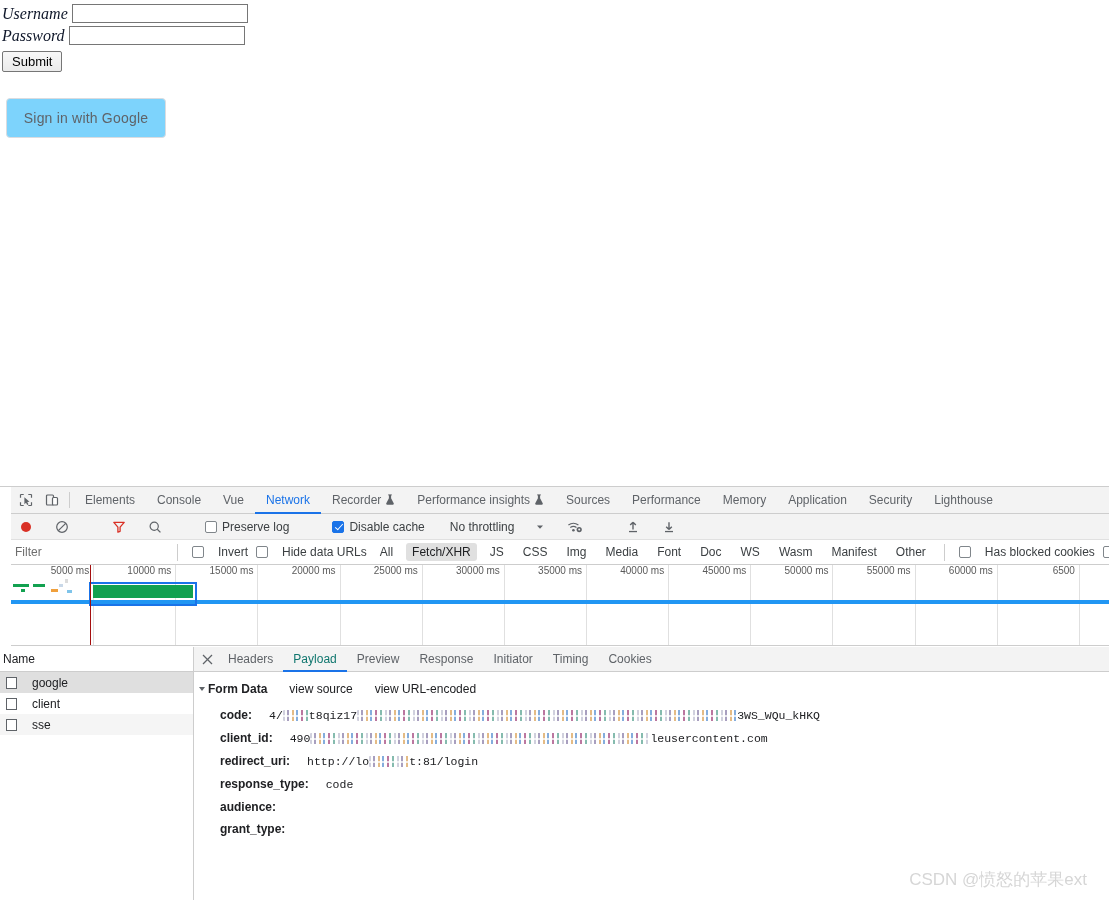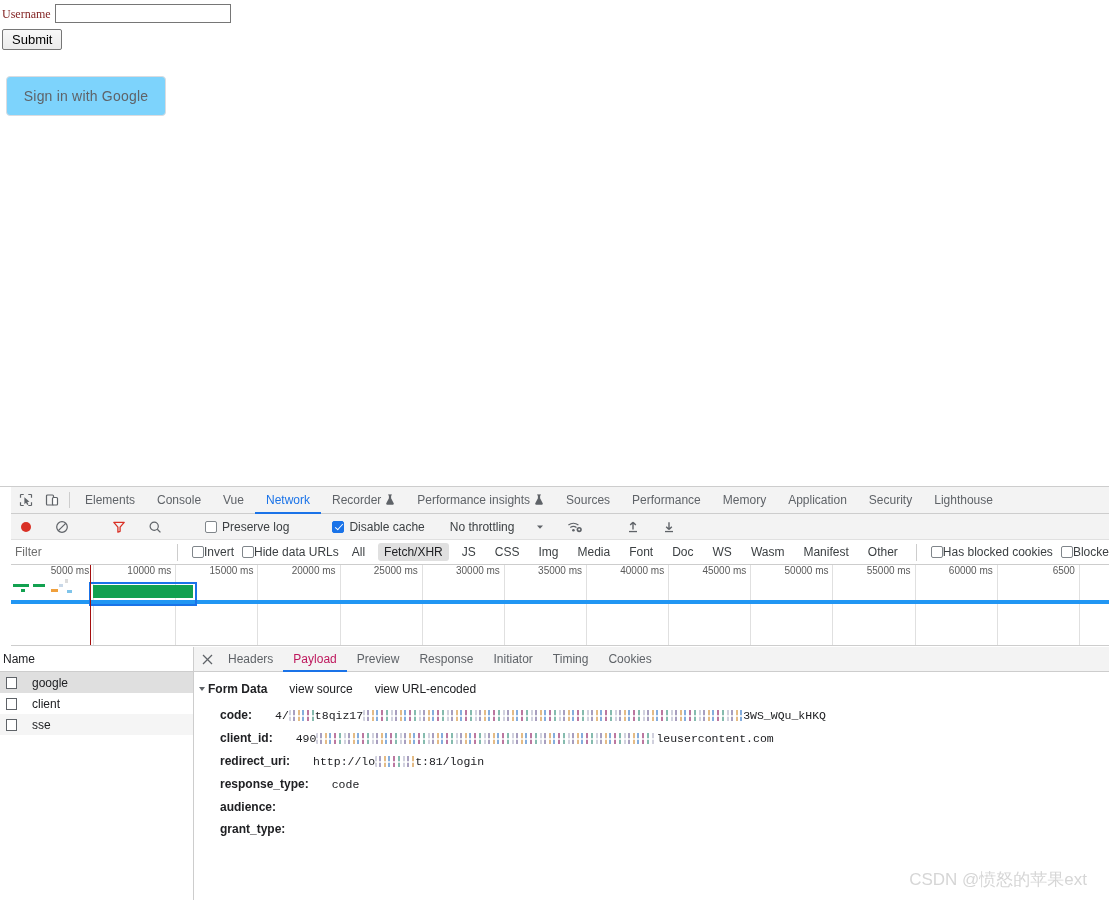--- a/index.html
+++ b/index.html
@@ -28,24 +28,25 @@
     font-size: 16px;
     color: #000;
   }
   .form-row {
     display: flex;
     align-items: center;
     margin-bottom: 3px;
   }
   .form-label {
     font-family: "Liberation Serif", serif;
-    font-size: 12px;
+    font-size: 16px;
     line-height: 18px;
-    color: #7f1d1d;
-    white-space: nowrap;
+    color: #0f172a;
+    white-space: nowrap;
+    font-style: italic;
   }
   .form-input {
     font-family: "Liberation Sans", sans-serif;
     font-size: 13px;
     border: 1px solid #767676;
     background: #fff;
     padding: 1px 2px;
     height: 19px;
     width: 176px;
     margin-left: 4px;
@@ -199,21 +200,21 @@
     font-family: "Liberation Sans", sans-serif;
     color: #202124;
     background: transparent;
   }
   .filter-input::placeholder { color: #6e6e6e; }
   .fbar-sep {
     width: 1px; height: 17px; background: #cdcdcd; margin: 0 6px;
     flex: 0 0 1px;
   }
   .fchk {
-    display: flex; align-items: center; gap: 0;
+    display: flex; align-items: center; gap: 14px;
     margin-left: 8px; cursor: pointer; white-space: nowrap;
   }
   .fchk .tb-label { margin-left: 0; }
   .ftype {
     padding: 2px 6px;
     margin-left: 7px;
     color: #3c4043;
     border-radius: 3px;
     cursor: pointer;
     white-space: nowrap;
@@ -344,21 +345,21 @@
   .dtab {
     display: flex; align-items: center;
     padding: 0 10px;
     font-size: 12px;
     color: #5f6368;
     cursor: pointer;
     border-bottom: 2px solid transparent;
     margin-bottom: -1px;
     white-space: nowrap;
   }
-  .dtab.selected { color: #be185d; border-bottom-color: #1a73e8; }
+  .dtab.selected { color: #0f766e; border-bottom-color: #1a73e8; }
   .dtab-close {
     width: 22px;
     display: flex; align-items: center; justify-content: center;
     cursor: pointer;
     color: #5f6368;
     font-size: 13px;
   }
   .payload-body {
     padding: 8px 0 0 0;
     font-size: 12px;
@@ -403,21 +404,21 @@
     font-weight: bold;
     color: #202124;
     font-size: 12px;
     white-space: nowrap;
     flex: 0 0 auto;
   }
   .kv-val {
     font-family: "Liberation Mono", monospace;
     font-size: 11.5px;
     color: #202124;
-    margin-left: 23px;
+    margin-left: 17px;
     white-space: nowrap;
     overflow: hidden;
     position: relative;
   }
   .redact {
     display: inline-block;
     vertical-align: -2px;
     position: relative;
     overflow: hidden;
     background:
@@ -451,20 +452,24 @@
   svg { display: block; }
 </style>
 </head>
 <body>
 
 <div id="page-area">
   <div class="login-form">
     <div class="form-row">
       <label class="form-label">Username</label>
       <input id="username-input" class="form-input" type="text" placeholder="" style="">
+    </div>
+    <div class="form-row">
+      <label class="form-label">Password</label>
+      <input id="password-input" class="form-input" type="password" placeholder="" style="">
     </div>
     <button class="submit-btn">Submit</button>
 
     <div class="gsi-button">
       <span>Sign in with Google</span>
     </div>
   </div>
 </div>
 
 <div id="devtools">

